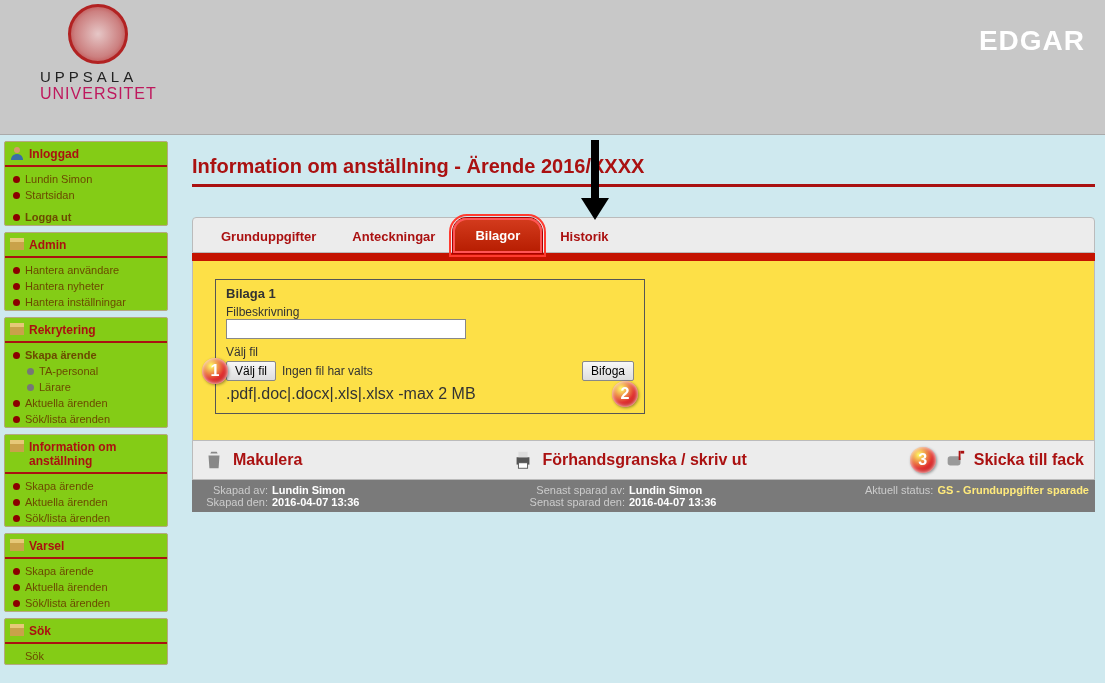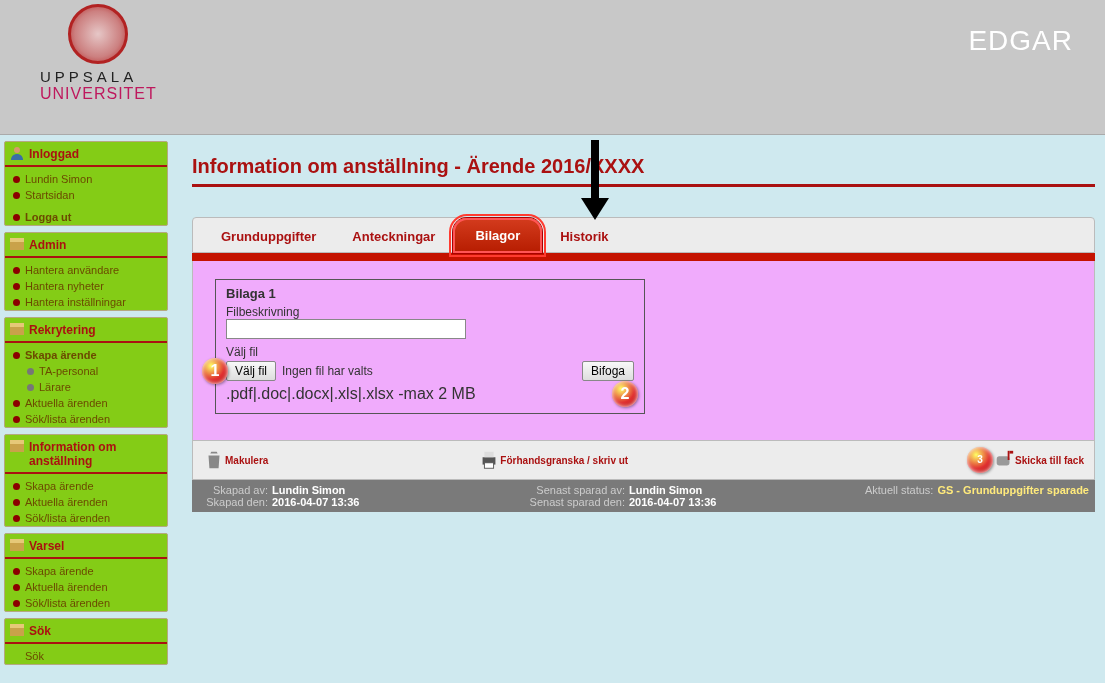--- a/index.html
+++ b/index.html
@@ -6,21 +6,21 @@
   body { background: #cfe9ef; width: 1105px; height: 683px; overflow: hidden; position: relative; }
   
   .banner {
     height: 135px; background: #c8c8c8; position: relative;
     border-bottom: 1px solid #aaa;
   }
   .logo { position: absolute; left: 40px; top: 4px; }
   .seal { width: 60px; height: 60px; border-radius: 50%; border: 3px solid #b22222; background: radial-gradient(circle,#e6c7c7 0%,#cc8080 60%,#b22222 100%); margin: 0 auto 4px auto; display:block;}
   .logo .uu1 { letter-spacing: 4px; font-size: 15px; color:#222; }
   .logo .uu2 { letter-spacing: 1px; font-size: 16px; color:#be185d; text-align:left;}
-  .app-title { position:absolute; right:32px; top:25px; color:#fff; font-size:28px; font-weight:normal; letter-spacing:1px;}
+  .app-title { position:absolute; right:20px; top:25px; color:#fff; font-size:28px; font-weight:bold; letter-spacing:1px;}
   
   .arrow { position:absolute; left:585px; top:140px; width:20px; height:100px; z-index:100; pointer-events:none;}
   .arrow .shaft { position:absolute; left:6px; width:8px; height:60px; background:#000;}
   .arrow .head { position:absolute; top:58px; width:0;height:0; border-left:14px solid transparent; border-right:14px solid transparent; border-top:22px solid #000; left:-4px;}
   
   .wrap { display:flex; position:absolute; top:135px; left:0; right:0; bottom:0;}
   .sidebar { width:172px; background:#cfe9ef; padding:6px 4px; }
   .panel { background:#84cc16; border:1px solid #b5a97f; border-radius:2px; margin-bottom:6px; padding:0 0 0 0;}
   .panel h3 { color:#a11; font-size:12px; font-weight:bold; padding:5px 6px 4px 24px; border-bottom:2px solid #a11; position:relative;}
   .panel h3 .hicon { position:absolute; left:4px; top:3px; width:16px; height:16px;}
@@ -34,36 +34,36 @@
   .main { flex:1; padding:20px 10px 10px 20px; position:relative;}
   .page-head { display:flex; gap:10px; align-items:center; margin-bottom:8px;}
   .page-title { color:#a11; font-size:20px; font-weight:bold; flex:1; border-bottom:3px solid #a11; padding-bottom:6px;}
   .open-btn { width:220px; background:#ececec; border:1px solid #999; text-align:center; padding:5px 0; font-size:13px; border-radius:2px;}
   
   .tabstrip { background:#ececec; border:1px solid #bbb; height:36px; border-radius:4px 4px 0 0; display:flex; align-items:flex-end; padding:0 10px; position:relative;}
   .tabstrip .tab { color:#a11; font-weight:bold; font-size:13px; padding:8px 18px; cursor:pointer;}
   .tabstrip .tab.active { background: linear-gradient(#d43c1e,#b61c00); color:#fff; border-radius:14px 14px 0 0; box-shadow:0 0 0 2px #f55 inset, 0 0 0 1px #a00; padding:10px 22px 10px 22px; position:relative; top:1px;}
   .redbar { height:8px; background:#c41300;}
   
-  .content { background:#f0abfc; border:1px solid #bbb; border-top:none; padding:18px 22px 26px 22px;}
+  .content { background:#fde047; border:1px solid #bbb; border-top:none; padding:18px 22px 26px 22px;}
   .bilaga { border:1px solid #555; padding:6px 10px 10px 10px; width:430px; position:relative;}
   .bilaga legend, .bilaga .btitle { font-weight:bold; font-size:13px; color:#333; margin-bottom:4px;}
   .bdesc-label { font-size:12px; color:#333;}
   .bdesc-input { width:240px; border:1px solid #888; height:20px; padding:1px 4px; font-size:12px; background:#fff;}
   .filelabel { font-size:12px; color:#333; margin-top:6px;}
   .filerow { display:flex; align-items:center; gap:6px; margin-top:2px;}
   .brows { font-size:11px;}
   .btn { background:linear-gradient(#f8f8f8,#ddd); border:1px solid #888; padding:2px 8px; font-size:12px; border-radius:2px; cursor:pointer;}
   .nofile { font-size:12px; color:#333;}
   .hint { font-size:16px; color:#333; margin-top:4px;}
   
   .callout { width:26px;height:26px;border-radius:50%; background:radial-gradient(circle at 35% 30%,#ff6,#e03030 55%,#a00); color:#fff; font-weight:bold; text-align:center; line-height:26px; position:absolute; box-shadow:inset 0 0 4px #fff, 1px 1px 3px rgba(0,0,0,0.4);}
   
   .actionbar { background:#ececec; border:1px solid #bbb; border-top:none; padding:6px 10px; display:flex; align-items:center;}
-  .actionbar .act { color:#a11; font-weight:bold; font-size:10px; display:flex; align-items:center; cursor:pointer;}
+  .actionbar .act { color:#a11; font-weight:bold; font-size:16px; display:flex; align-items:center; gap:8px; cursor:pointer;}
   .actionbar .act:nth-child(2){ margin-left:210px;}
   .actionbar .act:last-child { margin-left:auto;}
   .aicon { width:22px;height:22px; display:inline-block;}
   
   .statusbar { background:#7a7a7a; color:#fff; font-size:11px; padding:4px 6px; display:flex; align-items:flex-start;}
   .statusbar .col { flex:1;}
   .statusbar .lbl { color:#ccc; text-align:right; display:inline-block; width:112px; margin-right:4px;}
   .statusbar b, .statusbar .val { color:#fff; font-weight:bold;}
   .statusbar .col2 .lbl{ width:130px;}
   .statusbar .col3 .val { color:#ffea7c;}

